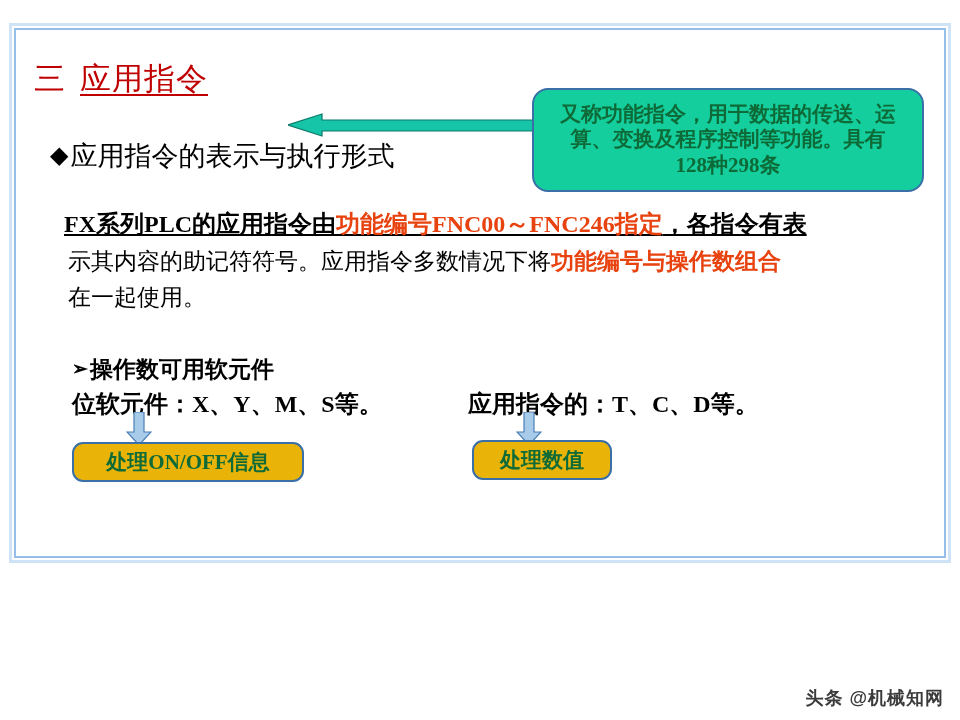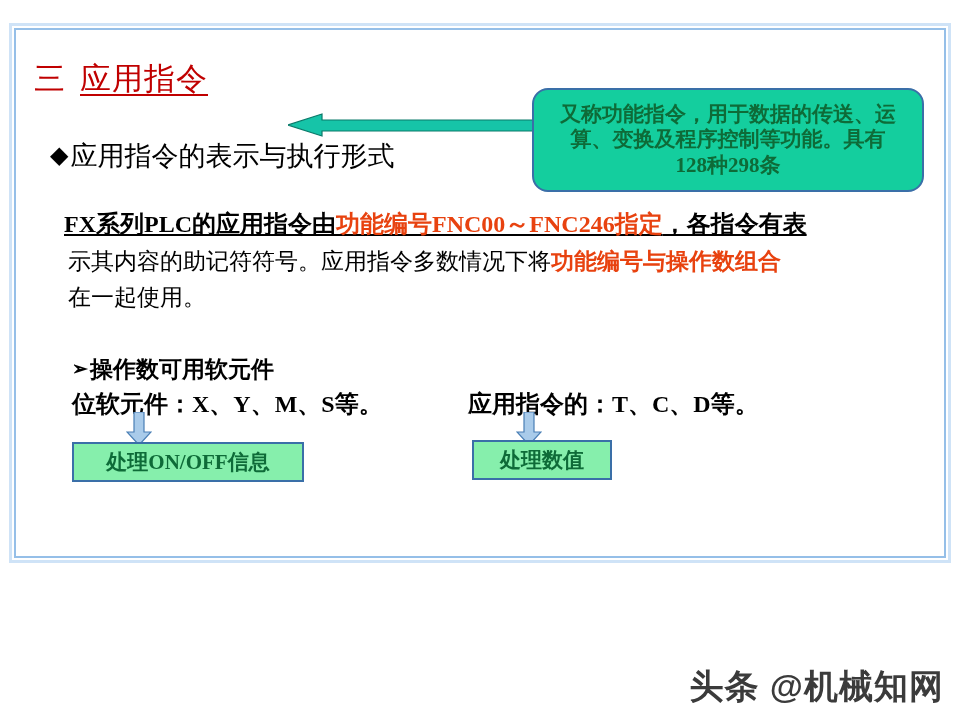--- a/index.html
+++ b/index.html
@@ -150,23 +150,23 @@
     width: 26px;
     height: 34px;
   }
   #down-arrow-left { left: 110px; top: 382px; }
   #down-arrow-right { left: 500px; top: 382px; }
 
   
   .green-box {
     position: absolute;
     box-sizing: border-box;
-    background: #86efac;
+    background: #eab308;
     border: 2px solid #3a6fa8;
-    border-radius: 0;
+    border-radius: 11px;
     display: flex;
     align-items: center;
     justify-content: center;
     color: #0e6b38;
     font-size: 21px;
     font-weight: bold;
     font-family: "Liberation Serif", "DejaVu Serif", serif;
   }
   #green-box-onoff {
     left: 56px;
@@ -179,21 +179,21 @@
     top: 410px;
     width: 140px;
     height: 40px;
   }
 
   
   #watermark {
     position: absolute;
     right: 16px;
     bottom: 10px;
-    font-size: 34px;
+    font-size: 18px;
     font-weight: bold;
     color: #2b2b2b;
     font-family: "Liberation Sans", "DejaVu Sans", sans-serif;
     letter-spacing: 1px;
     opacity: 0.92;
     white-space: nowrap;
   }
 </style>
 </head>
 <body>

